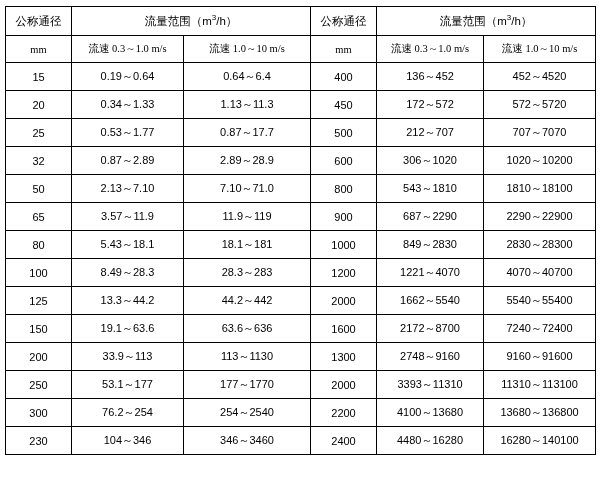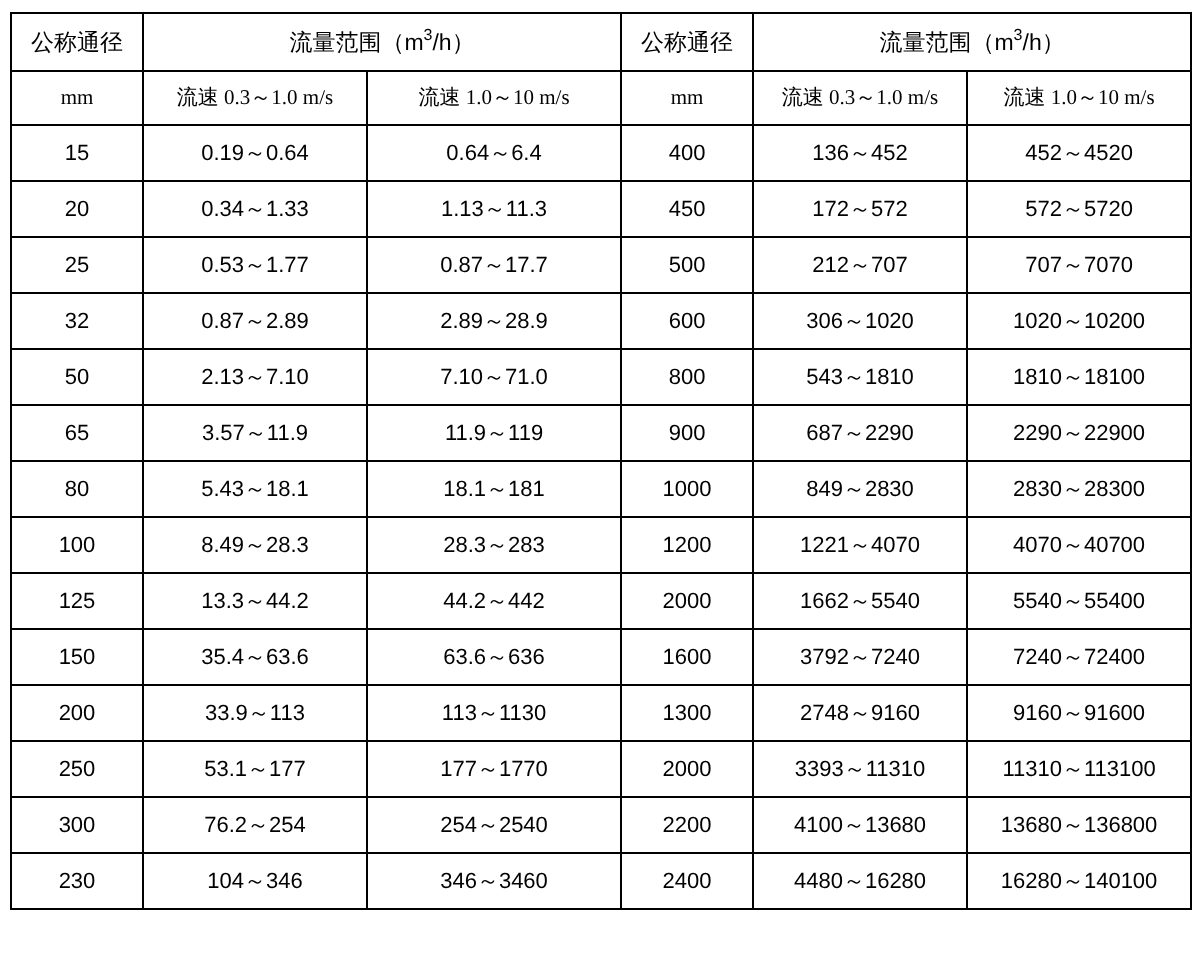--- a/index.html
+++ b/index.html
@@ -161,24 +161,24 @@
       <tr class="group-gap">
         <td>125</td>
         <td>13.3～44.2</td>
         <td>44.2～442</td>
         <td>2000</td>
         <td>1662～5540</td>
         <td>5540～55400</td>
       </tr>
       <tr>
         <td>150</td>
-        <td>35.4～63.6</td>
+        <td>19.1～63.6</td>
         <td>63.6～636</td>
         <td>1600</td>
-        <td>3792～7240</td>
+        <td>2172～8700</td>
         <td>7240～72400</td>
       </tr>
       <tr>
         <td>200</td>
         <td>33.9～113</td>
         <td>113～1130</td>
         <td>1300</td>
         <td>2748～9160</td>
         <td>9160～91600</td>
       </tr>

